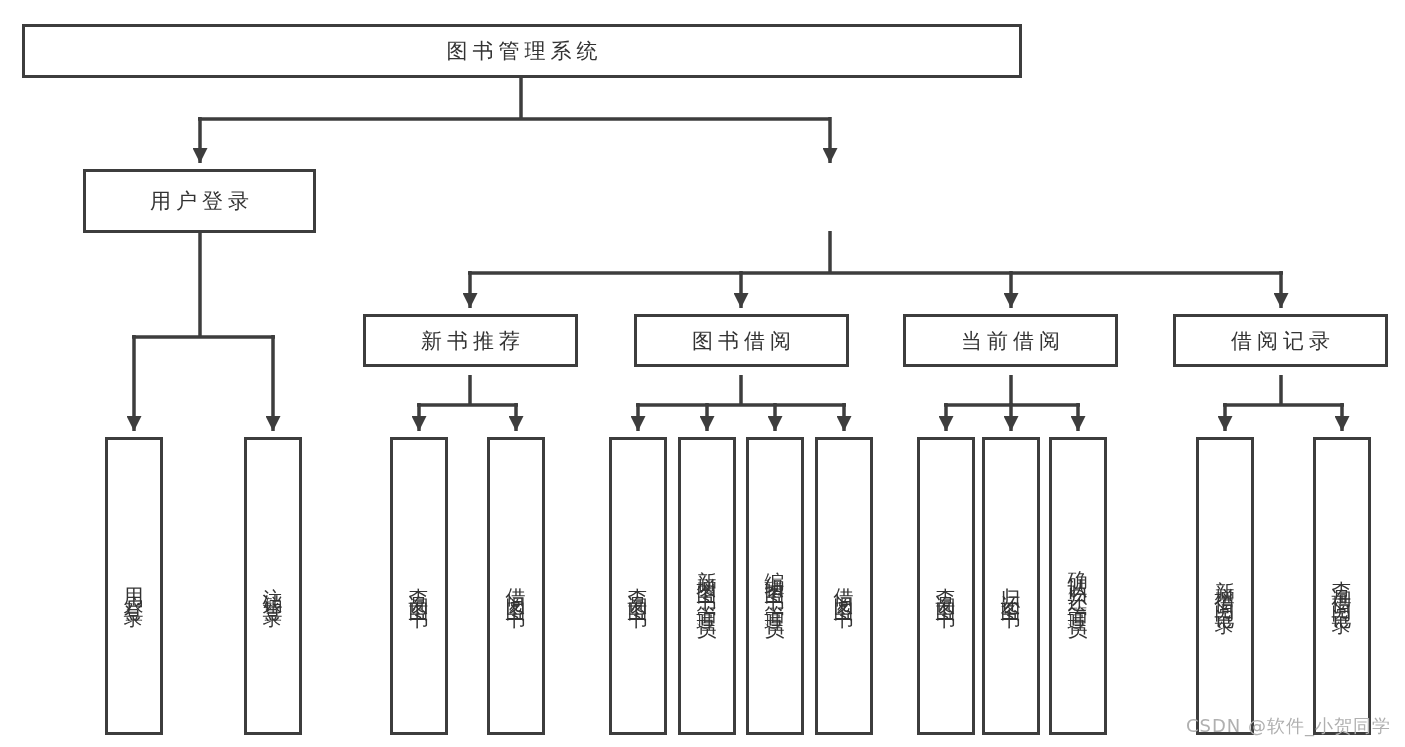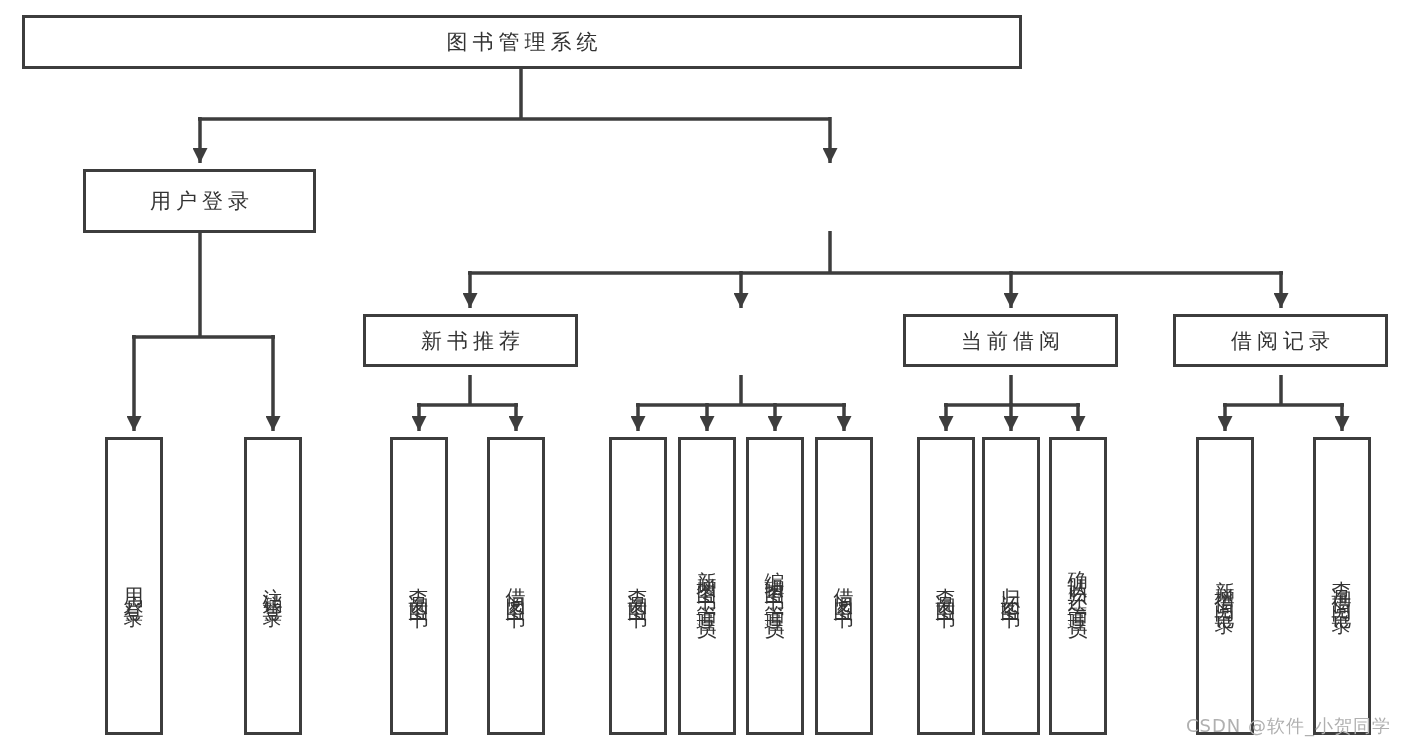--- a/index.html
+++ b/index.html
@@ -32,21 +32,21 @@
     justify-content: center;
     z-index: 2;
   }
   .node.h {
     font-size: 21px;
     letter-spacing: 5px;
     text-indent: 5px; 
     white-space: nowrap;
   }
   .node.root {
-    left: 22px; top: 15px; width: 1000px; height: 54px;
+    left: 22px; top: 24px; width: 1000px; height: 54px;
   }
   .node.lvl2 {
     height: 64px; top: 169px; width: 233px;
   }
   .node.lvl3 {
     height: 53px; top: 314px; width: 215px;
   }
   .node.leaf {
     top: 437px; height: 298px; width: 58px;
   }
@@ -134,20 +134,21 @@
         <line x1="1342" y1="403" x2="1342" y2="431" marker-end="url(#arw)"></line>
       </g>
     </g>
   </svg>
 
   <div class="node h root">图书管理系统</div>
 
   <div class="node h lvl2" style="left:83px">用户登录</div>
 
   <div class="node h lvl3" style="left:363px">新书推荐</div>
+  <div class="node h lvl3" style="left:634px">图书借阅</div>
   <div class="node h lvl3" style="left:1173px">借阅记录</div>
   <div class="node h lvl3" style="left:903px">当前借阅</div>
 
   <div class="node leaf" style="left:105px">
     <span class="vtext">用户登录</span>
   </div>
   <div class="node leaf" style="left:244px">
     <span class="vtext">注销登录</span>
   </div>
 

